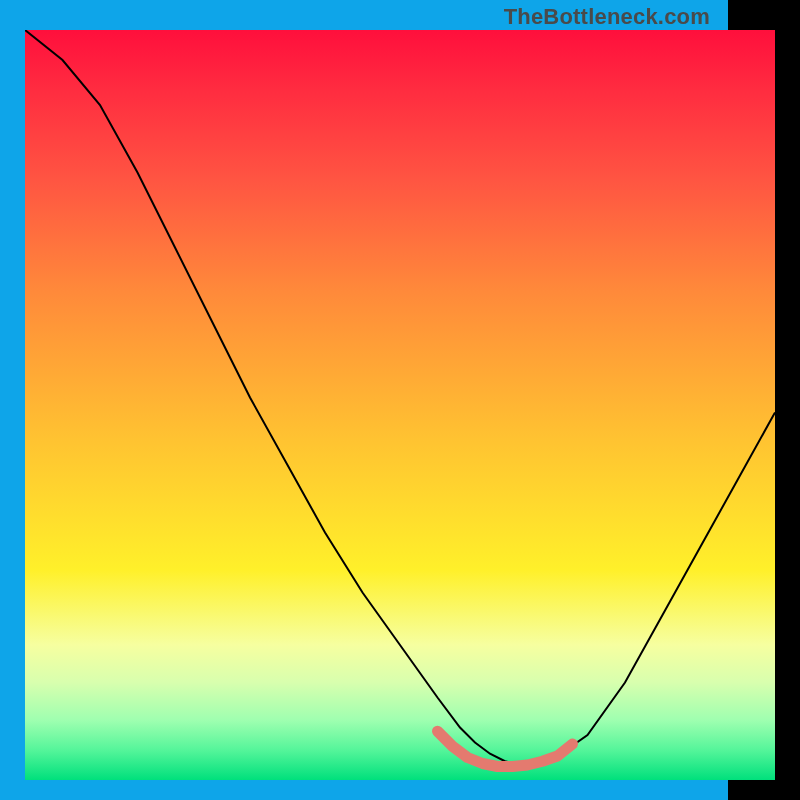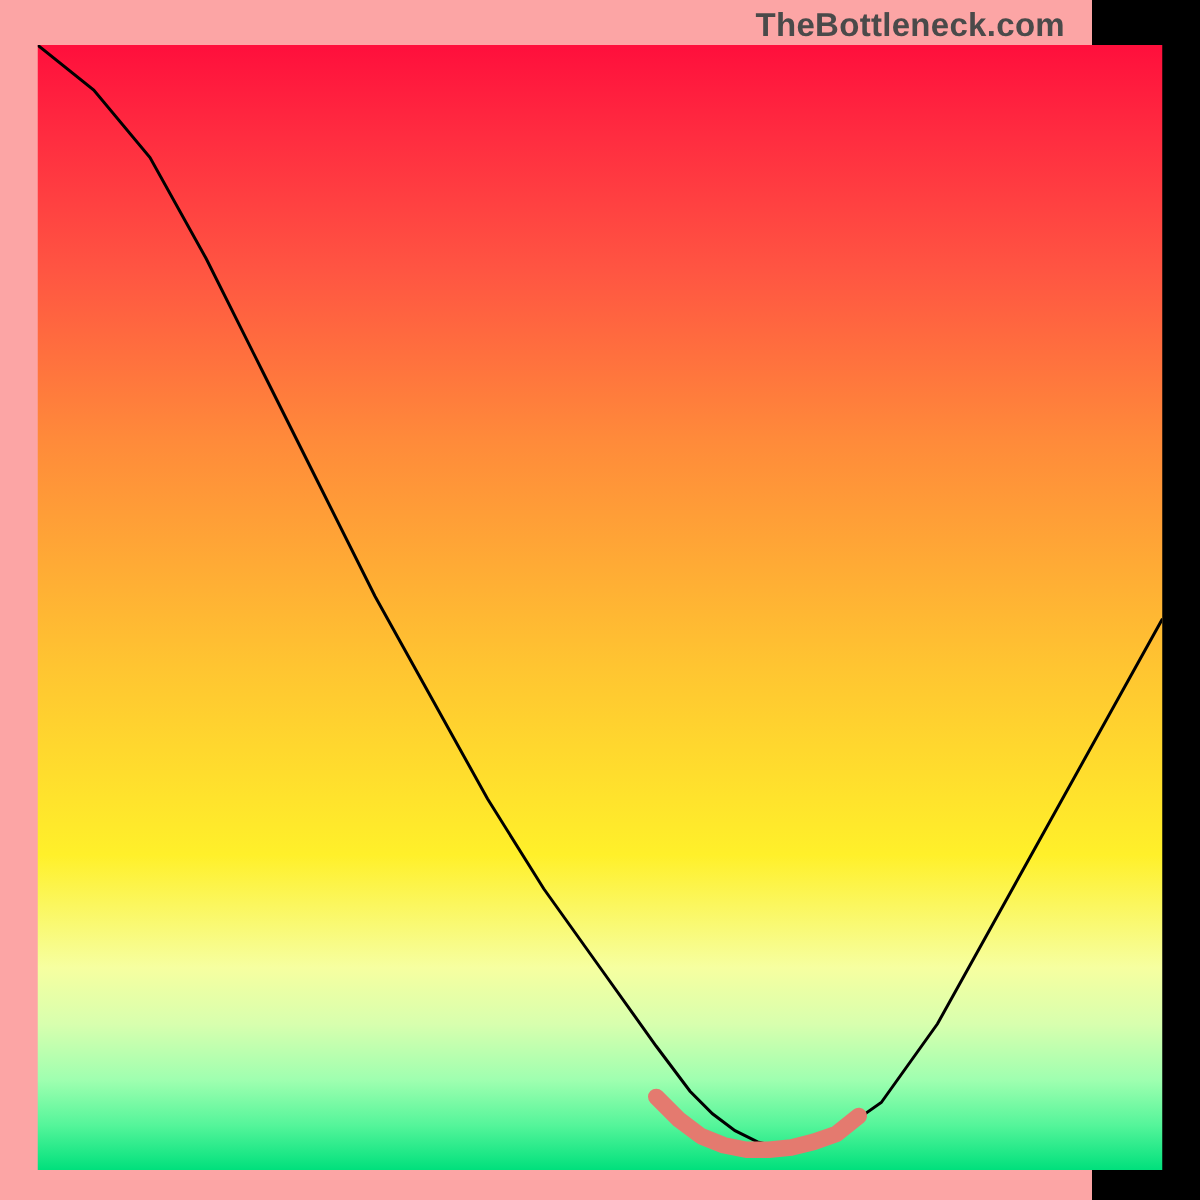--- a/index.html
+++ b/index.html
@@ -7,21 +7,21 @@
     padding: 0;
     width: 800px;
     height: 800px;
     background: #000;
     overflow: hidden;
   }
   .container {
     position: relative;
     width: 728px;
     height: 800px;
-    background: #fca5a5;
+    background: #0ea5e9;
   }
   .watermark {
     position: absolute;
     top: 4px;
     right: 18px;
     color: #4a4a4a;
     font-family: Arial, Helvetica, sans-serif;
     font-size: 22px;
     font-weight: 600;
     letter-spacing: 0.2px;

